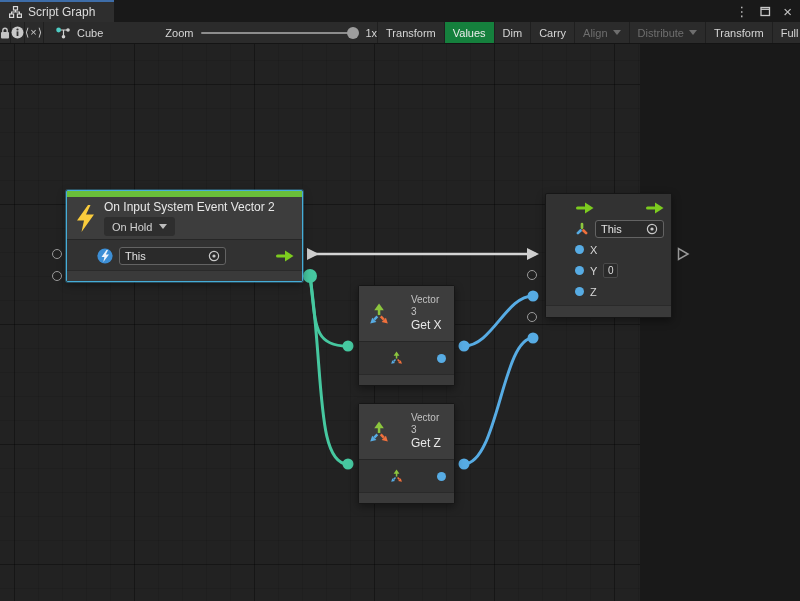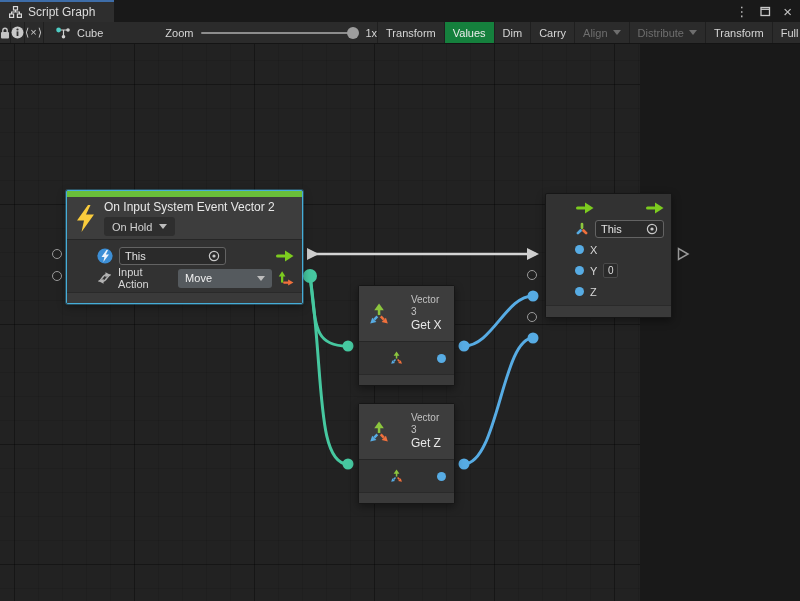--- a/index.html
+++ b/index.html
@@ -240,39 +240,20 @@
           <svg class="tgt" width="12" height="12" viewBox="0 0 12 12">
             <circle cx="6" cy="6" r="4.6" fill="none" stroke="#c8c8c8" stroke-width="1.2"></circle>
             <circle cx="6" cy="6" r="1.6" fill="#c8c8c8"></circle>
           </svg>
         </div>
         <svg class="spacer" width="19" height="12" viewBox="0 0 19 12">
           <rect x="1" y="4.4" width="10" height="3.2" rx="1.5" fill="#7ccb1f"></rect>
           <polygon points="10,0.5 18.5,6 10,11.5" fill="#7ccb1f"></polygon>
         </svg>
       </div>
-      <div class="prow">
-        <svg width="16" height="14" viewBox="0 0 16 14">
-          <path d="M1.5 10.5 C5 10.5 5.5 3.5 10 3.5" stroke="#b4b4b4" stroke-width="1.6" fill="none"></path>
-          <polygon points="9,0.8 14,3.5 9,6.2" fill="#b4b4b4"></polygon>
-          <path d="M14.5 3.5 C11 3.5 10.5 10.5 6 10.5" stroke="#b4b4b4" stroke-width="1.6" fill="none"></path>
-          <polygon points="7,7.8 2,10.5 7,13.2" fill="#b4b4b4"></polygon>
-        </svg>
-        <span>Input Action</span>
-        <div class="drop" style="width:99px;">
-          <span>Move</span>
-          <span class="chev"></span>
-        </div>
-        <svg class="spacer" width="17" height="16" viewBox="0 0 17 16">
-          <rect x="3.2" y="5.5" width="2.4" height="7.5" rx="1" fill="#7ccb1f"></rect>
-          <polygon points="0.8,6.5 7.9,6.5 4.4,0.8" fill="#7ccb1f"></polygon>
-          <rect x="5.5" y="11.6" width="6" height="2.4" rx="1" fill="#f0703c"></rect>
-          <polygon points="10.8,9.5 16.4,12.8 10.8,16" fill="#f0703c"></polygon>
-        </svg>
-      </div>
     </div>
     <div class="footer"></div>
   </div>
 
   <div class="node tr">
     <div class="ports">
       <div class="prow">
         <svg width="19" height="12" viewBox="0 0 19 12">
           <rect x="1" y="4.4" width="10" height="3.2" rx="1.5" fill="#7ccb1f"></rect>
           <polygon points="10,0.5 18.5,6 10,11.5" fill="#7ccb1f"></polygon>

